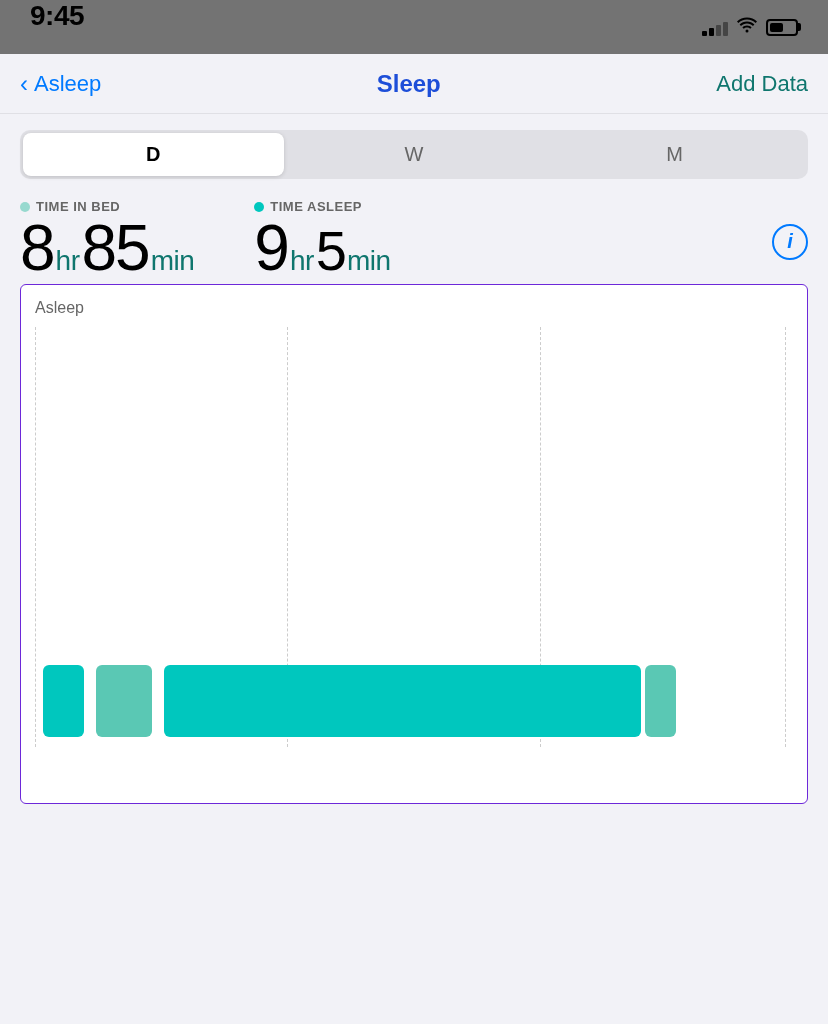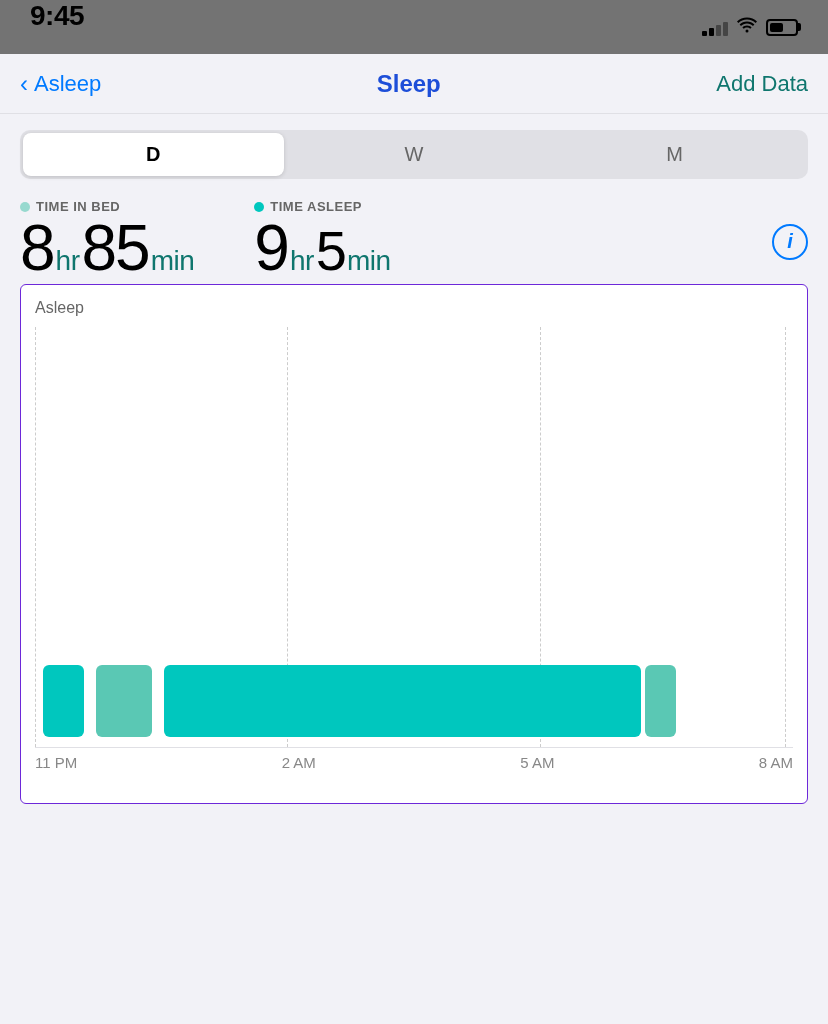--- a/index.html
+++ b/index.html
@@ -421,21 +421,15 @@
         <div class="sleep-segment" style="left: 1%; width: 5.5%; background: #00c7be;"></div>
 
         <div class="sleep-segment" style="left: 8%; width: 7.5%; background: #5ac8b4;"></div>
 
         <div class="sleep-segment" style="left: 17%; width: 63%; background: #00c7be;"></div>
 
         <div class="sleep-segment" style="left: 80.5%; width: 4%; background: #5ac8b4;"></div>
       </div>
     </div>
 
-    <div class="chart-x-axis">
-      <span class="chart-x-label">11 PM</span>
-      <span class="chart-x-label">2 AM</span>
-      <span class="chart-x-label">5 AM</span>
-      <span class="chart-x-label">8 AM</span>
-    </div>
   </div>
 
 </div>
 
 </body></html>

